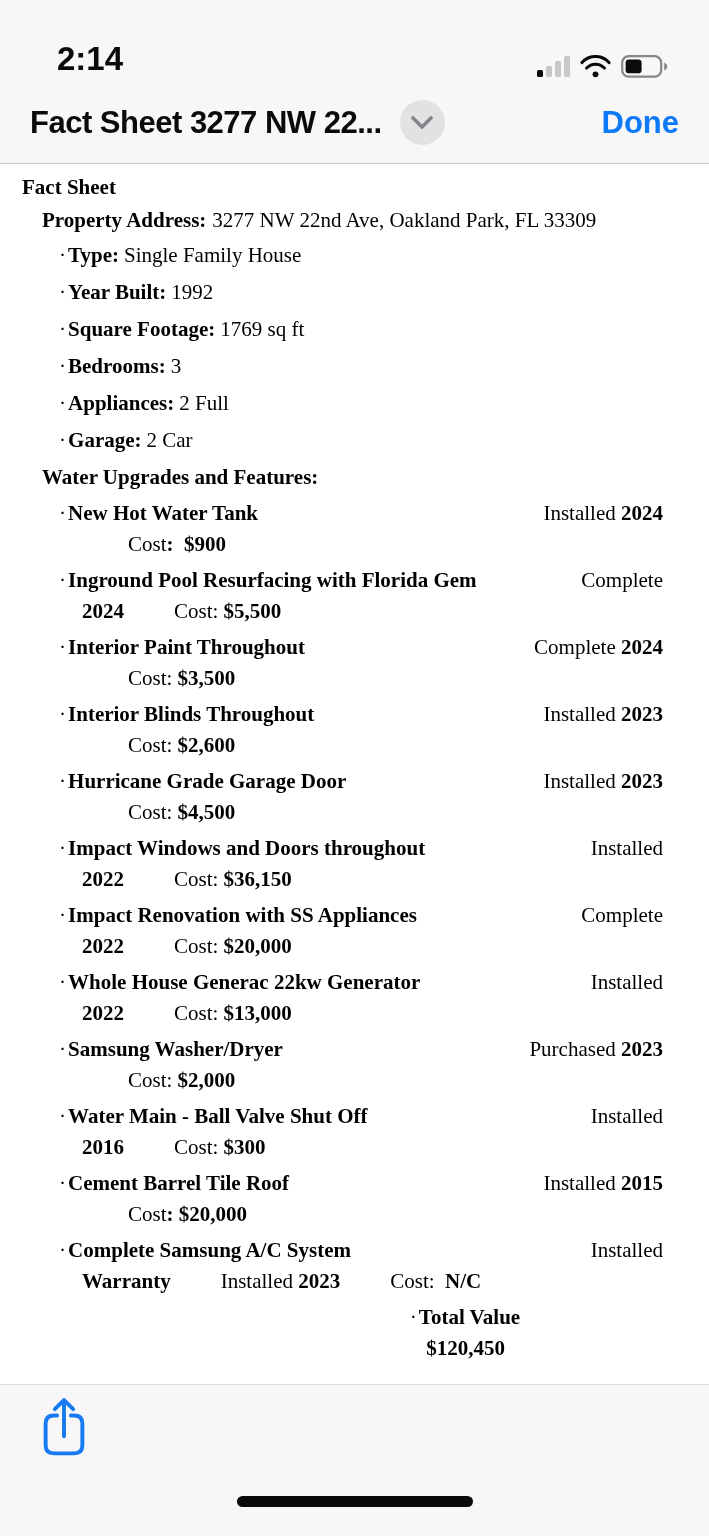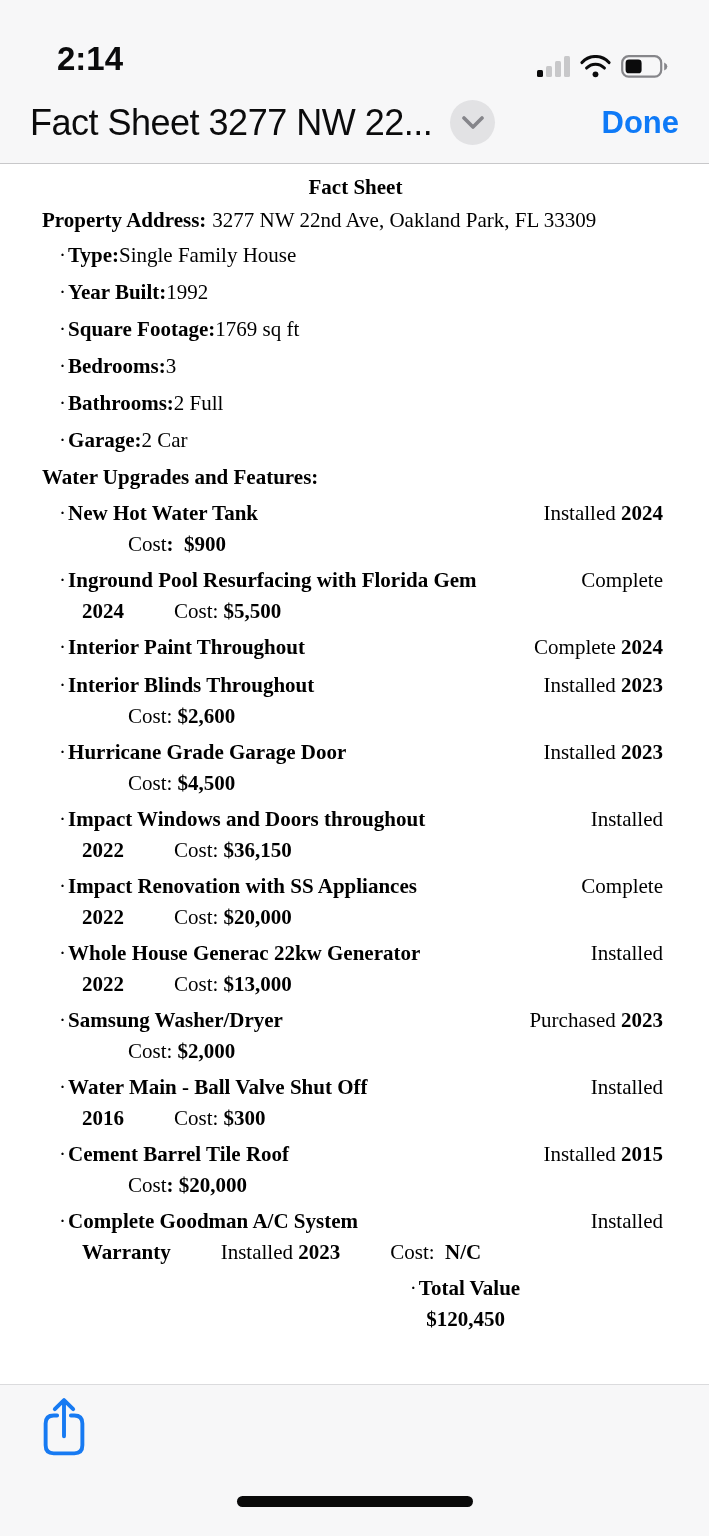--- a/index.html
+++ b/index.html
@@ -7,33 +7,33 @@
   body { font-family:"Liberation Sans", sans-serif; background:#e9e9ea; }
   .phone { width:709px; height:1536px; background:#84cc16; overflow:hidden; display:flex; flex-direction:column; }
 
   
   .status-bar { height:90px; background:#f7f7f8; display:flex; align-items:flex-end; padding:0 40px 12px 57px; flex-shrink:0; }
   .time { font-size:33px; font-weight:700; color:#0b0b0c; letter-spacing:0; }
   .sb-icons { margin-left:auto; display:flex; align-items:center; gap:10px; }
 
   
   .nav-bar { height:74px; background:#f7f7f8; border-bottom:1px solid #c8c8ca; display:flex; align-items:center; padding:0 30px 8px 30px; flex-shrink:0; }
-  .nav-title { font-size:36px; font-weight:400; color:#0b0b0c; letter-spacing:-0.5px; white-space:nowrap; }
+  .nav-title { font-size:31px; font-weight:700; color:#0b0b0c; letter-spacing:-0.5px; white-space:nowrap; }
   .chevron-btn { width:45px; height:45px; border-radius:50%; background:#e2e2e4; display:flex; align-items:center; justify-content:center; margin-left:18px; border:none; cursor:pointer; flex-shrink:0; }
   .done-btn { margin-left:auto; background:none; border:none; font-family:inherit; font-size:31px; font-weight:600; color:#0f7af7; cursor:pointer; }
 
   
   .page { flex:1; background:#ffffff; overflow:hidden; font-family:"Liberation Serif", serif; font-size:21px; line-height:29px; color:#000; padding:9px 20px 0 42px; position:relative; }
-  .doc-heading { font-weight:700; text-align:center; margin-left:-20px; }
+  .doc-heading { font-weight:700; margin-left:-20px; }
   .address { margin-top:4px; max-width:632px; }
   .address .lbl { font-weight:700;text-align:right; }
   .address .val { margin-left:6px; }
   .fact { margin-top:6px; padding-left:18px; }
   .fact .lbl { font-weight:700; }
-  .fact .val { }
+  .fact .val { margin-left:5px; }
   .section-heading { margin-top:6px; font-weight:700; }
   .upgrade { margin-top:7px; }
   .u-first { display:flex; align-items:baseline; padding-left:18px; }
   .u-title { font-weight:700; }
   .u-status { margin-left:auto; white-space:nowrap; padding-left:12px; padding-right:26px; flex-shrink:0; }
   .u-line { }
   .indent-cost { padding-left:86px; }
   .indent-year { padding-left:40px; }
   .seg { white-space:pre-wrap; }
   .b { font-weight:700; }
@@ -87,21 +87,21 @@
   <div class="page">
     <div class="doc-heading">Fact Sheet</div>
     <div class="address">
       <span class="lbl">Property Address:</span><span class="val">3277 NW 22nd Ave, Oakland Park, FL 33309</span>
     </div>
     <div>
         <div class="fact"><span class="bullet">·</span><span class="lbl">Type:</span><span class="val">Single Family House</span></div>
         <div class="fact"><span class="bullet">·</span><span class="lbl">Year Built:</span><span class="val">1992</span></div>
         <div class="fact"><span class="bullet">·</span><span class="lbl">Square Footage:</span><span class="val">1769 sq ft</span></div>
         <div class="fact"><span class="bullet">·</span><span class="lbl">Bedrooms:</span><span class="val">3</span></div>
-        <div class="fact"><span class="bullet">·</span><span class="lbl">Bathrooms:</span><span class="val">2 Full</span></div>
+        <div class="fact"><span class="bullet">·</span><span class="lbl">Appliances:</span><span class="val">2 Full</span></div>
         <div class="fact"><span class="bullet">·</span><span class="lbl">Garage:</span><span class="val">2 Car</span></div>
       </div>
     <div class="section-heading">Water Upgrades and Features:</div>
     <div>
         <div class="upgrade">
           <div class="u-first">
             <span class="bullet">·</span>
             <span class="u-title">New Hot Water Tank</span>
             <span class="u-status"><span class="seg r">Installed </span><span class="seg b">2024</span></span>
           </div>
@@ -114,20 +114,21 @@
             <span class="u-status"><span class="seg r">Complete</span></span>
           </div>
           <div class="u-line indent-year"><span class="seg b">2024</span><span class="seg r tab">Cost: </span><span class="seg b">$5,500</span></div>
         </div>
         <div class="upgrade">
           <div class="u-first">
             <span class="bullet">·</span>
             <span class="u-title">Interior Paint Throughout</span>
             <span class="u-status"><span class="seg r">Complete </span><span class="seg b">2024</span></span>
           </div>
+          <div class="u-line indent-cost"><span class="seg r">Cost: </span><span class="seg b">$3,500</span></div>
         </div>
         <div class="upgrade">
           <div class="u-first">
             <span class="bullet">·</span>
             <span class="u-title">Interior Blinds Throughout</span>
             <span class="u-status"><span class="seg r">Installed </span><span class="seg b">2023</span></span>
           </div>
           <div class="u-line indent-cost"><span class="seg r">Cost: </span><span class="seg b">$2,600</span></div>
         </div>
         <div class="upgrade">
@@ -182,21 +183,21 @@
           <div class="u-first">
             <span class="bullet">·</span>
             <span class="u-title">Cement Barrel Tile Roof</span>
             <span class="u-status"><span class="seg r">Installed </span><span class="seg b">2015</span></span>
           </div>
           <div class="u-line indent-cost"><span class="seg r">Cost</span><span class="seg b">: </span><span class="seg b">$20,000</span></div>
         </div>
         <div class="upgrade">
           <div class="u-first">
             <span class="bullet">·</span>
-            <span class="u-title">Complete Goodman A/C System</span>
+            <span class="u-title">Complete Samsung A/C System</span>
             <span class="u-status"><span class="seg r">Installed</span></span>
           </div>
           <div class="u-line indent-year"><span class="seg b">Warranty</span><span class="seg r tab">Installed </span><span class="seg b">2023</span><span class="seg r tab">Cost:  </span><span class="seg b">N/C</span></div>
         </div>
       </div>
     <div class="total-block">
       <div><span class="bullet">·</span><span>Total Value</span></div>
       <div>$120,450</div>
     </div>
   </div>

